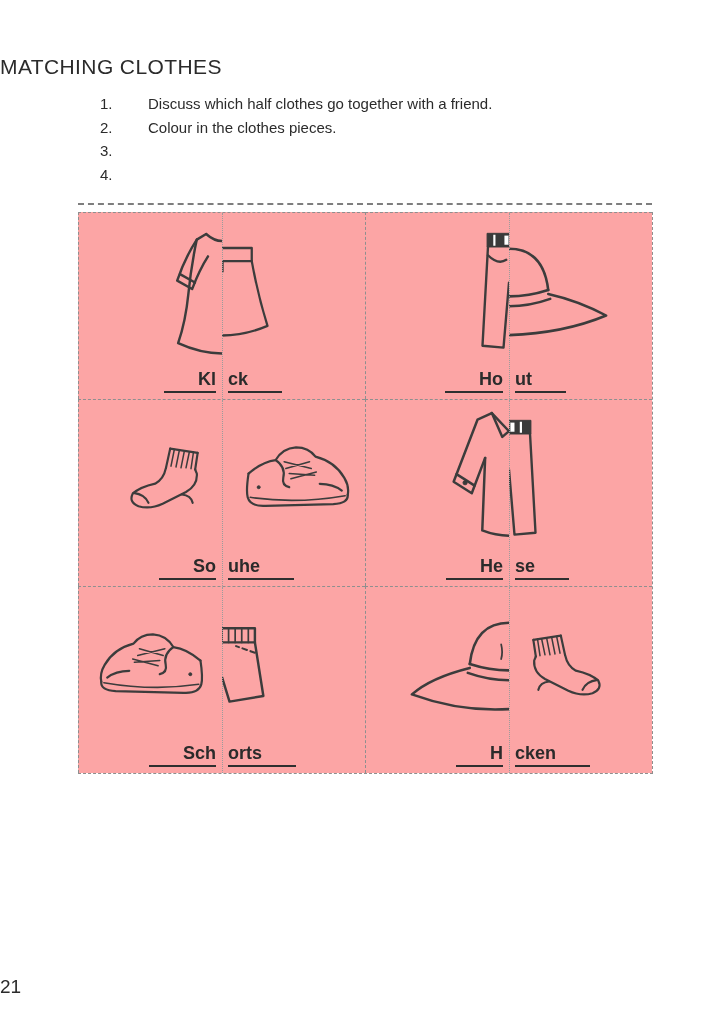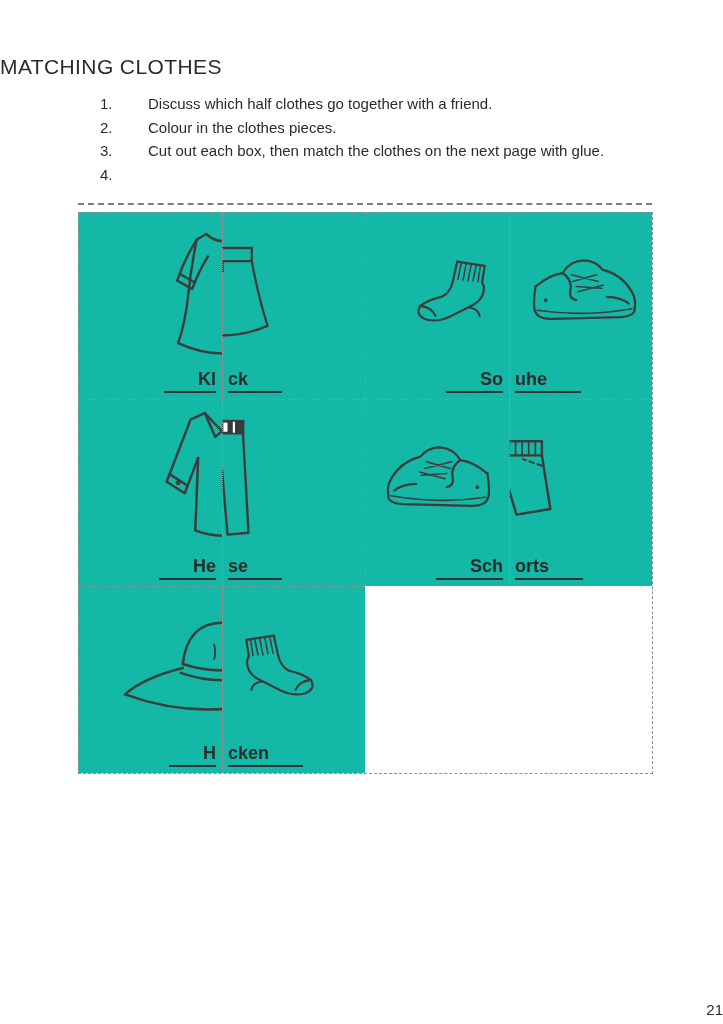--- a/index.html
+++ b/index.html
@@ -18,35 +18,35 @@
   
   .outer-top{position:absolute;left:78px;top:203px;width:574px;height:0;border-top:2px dashed #7e7e7e;}
   .grid{
     position:absolute;left:78px;top:212px;width:574px;
     display:grid;grid-template-columns:1fr 1fr;
     border-right:1.5px dashed #8f8f8f;border-bottom:1.5px dashed #8f8f8f;
   }
   .cell{
     position:relative;height:187px;
     border-left:1.5px dashed #8f8f8f;border-top:1.5px dashed #8f8f8f;
-    box-sizing:border-box;background:#14b8a6;text-decoration:underline;
+    box-sizing:border-box;background:#fca5a5;text-decoration:underline;
   }
   .cut{position:absolute;left:50%;top:0;bottom:0;width:0;border-left:1.6px dotted #9c9c9c;}
   .side{position:absolute;top:4px;bottom:36px;display:flex;align-items:center;}
   .side-l{right:50%;left:0;justify-content:flex-end;}
   .side-r{left:50%;right:0;justify-content:flex-start;}
   .art{overflow:hidden;display:flex;align-items:center;}
   .art svg{flex:0 0 auto;display:block;}
   .lab{
     position:absolute;bottom:6px;font-size:18px;font-weight:700;line-height:1.15;
     border-bottom:2.2px solid #2f2f2f;padding-bottom:1px;white-space:nowrap;
   }
   .lab-l{right:calc(50% + 6px);padding-left:34px;}
   .lab-r{left:calc(50% + 6px);padding-right:34px;}
-  .page-num{position:absolute;top:976px;left:0;width:100%;text-align:right;font-size:15px;margin-top:25px;}
+  .page-num{position:absolute;top:976px;left:0;width:100%;text-align:left;font-size:19px;}
   
   .ln{fill:none;stroke:#3c3c3c;stroke-width:2.6;stroke-linecap:round;stroke-linejoin:round;}
   .ln-thin{fill:none;stroke:#3c3c3c;stroke-width:1.8;stroke-linecap:round;}
   .ln-dash{fill:none;stroke:#3c3c3c;stroke-width:2.2;stroke-linecap:round;stroke-dasharray:5 4;}
   .fillink{fill:#3a3a3a;stroke:#3a3a3a;stroke-width:1;}
   .defs-holder{position:absolute;width:0;height:0;overflow:hidden;}
 </style>
 </head>
 <body>
 
@@ -126,21 +126,20 @@
     <div class="inst">
       <span class="num">1.</span>
       <span class="txt">Discuss which half clothes go together with a friend.</span>
     </div>
     <div class="inst">
       <span class="num">2.</span>
       <span class="txt">Colour in the clothes pieces.</span>
     </div>
     <div class="inst">
       <span class="num">3.</span>
-      <span class="txt">Cut out each box, then match the clothes on the next page with glue.</span>
     </div>
     <div class="inst">
       <span class="num">4.</span>
     </div>
   </div>
 
   <div class="outer-top"></div>
   <div class="grid" id="grid">
       <div class="cell">
     <div class="side side-l">
@@ -156,20 +155,39 @@
               <use href="#sym-skirt" xlink:href="#sym-skirt"></use>
             </svg>
           </div>
         </div>
     <div class="cut"></div>
     <span class="lab lab-l">Kl</span>
     <span class="lab lab-r">ck</span>
   </div>
       <div class="cell">
     <div class="side side-l">
+          <div class="art" style="height: 128px; width: 49px;">
+            <svg width="98" height="128">
+              <use href="#sym-trousers" xlink:href="#sym-trousers"></use>
+            </svg>
+          </div>
+        </div>
+    <div class="side side-r">
+          <div class="art" style="height: 102px; width: 106px;">
+            <svg width="212" height="102" style="margin-left: -106px;">
+              <use href="#sym-hat" xlink:href="#sym-hat"></use>
+            </svg>
+          </div>
+        </div>
+    <div class="cut"></div>
+    <span class="lab lab-l">Ho</span>
+    <span class="lab lab-r">ut</span>
+  </div>
+      <div class="cell">
+    <div class="side side-l">
           <div class="art" style="height: 70px; width: 84px; margin: 0px 14px;">
             <svg width="84" height="70">
               <use href="#sym-sock" xlink:href="#sym-sock"></use>
             </svg>
           </div>
         </div>
     <div class="side side-r">
           <div class="art" style="height: 78px; width: 120px; margin: 0px 14px;">
             <svg width="120" height="78">
               <use href="#sym-shoe" xlink:href="#sym-shoe"></use>

